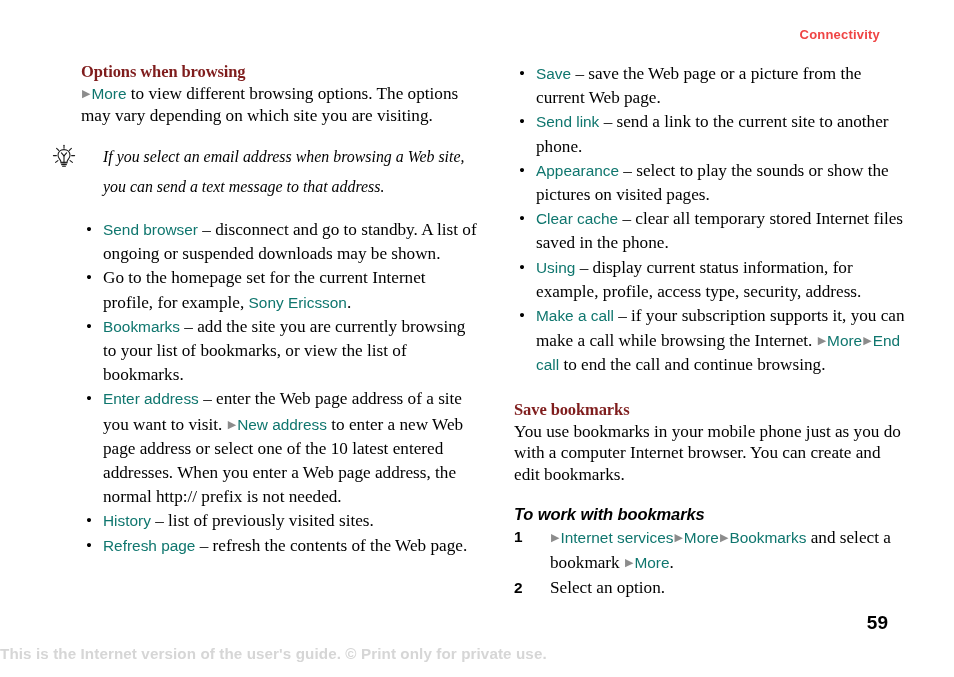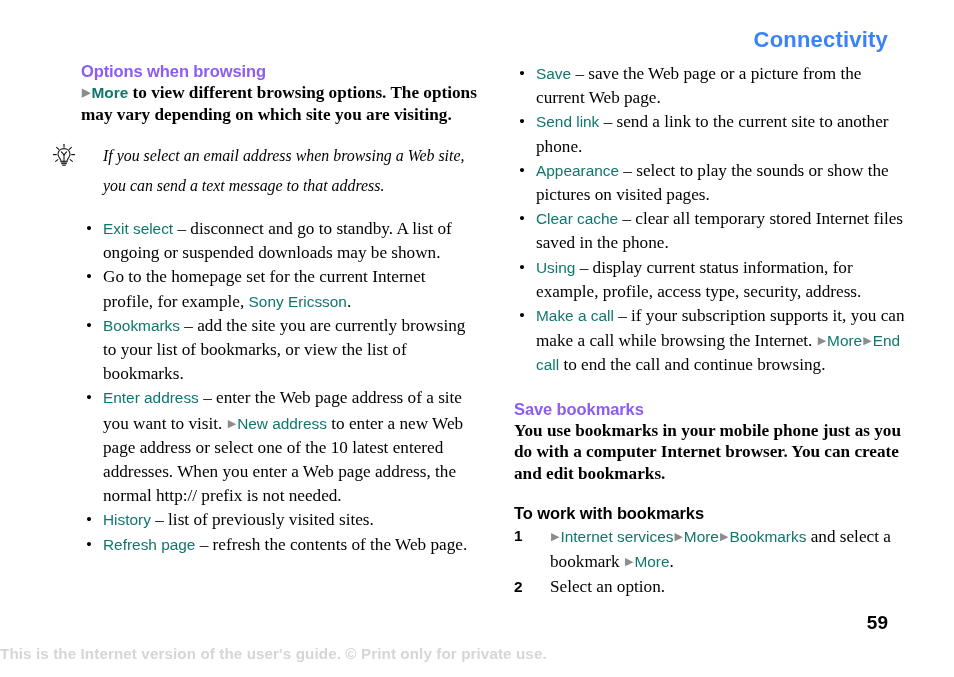--- a/index.html
+++ b/index.html
@@ -14,60 +14,60 @@
     overflow: hidden;
     font-family: "Liberation Serif", serif;
     color: #000000;
     -webkit-font-smoothing: antialiased;
   }
 
   
   .running-head {
     position: absolute;
     top: 27px;
-    right: 66px;
-    font-family: "Liberation Sans", sans-serif;
-    font-weight: bold;
-    font-size: 22px;
-    color: #3b82f6;
+    right: 74px;
+    font-family: "Liberation Sans", sans-serif;
+    font-weight: bold;
+    font-size: 13px;
+    color: #ef4444;
     letter-spacing: .2px;
   }
 
   
   .col {
     position: absolute;
     top: 62px;
   }
   .col-left  { left: 81px;  width: 396px; }
   .col-right { left: 514px; width: 396px; }
 
   
   h2.section-title {
-    font-family: Liberation Sans, sans-serif;
+    font-family: Liberation Serif, serif;
     font-weight: bold;
     font-size: 16.5px;
-    color: #8b5cf6;
+    color: #7f1d1d;
     margin: 0 0 1px 0;
     letter-spacing: -.1px;
   }
   h3.proc-title {
     font-family: "Liberation Sans", sans-serif;
     font-weight: bold;
+    font-style: italic;
     font-size: 16.5px;
     color: #000;
     margin: 0 0 1px 0;
     letter-spacing: -.1px;
   }
 
   
   p.body {
     margin: 0;
     font-size: 17.2px;
     line-height: 21.5px;
-    font-weight: bold;
   }
   .spacer-16 { height: 16px; }
   .spacer-20 { height: 20px; }
   .spacer-22 { height: 22px; }
 
   
   .ui {
     font-family: "Liberation Sans", sans-serif;
     color: #0f766e;
     font-size: 15.4px;
@@ -200,21 +200,21 @@
     </span>
     <span class="tip-text">If you select an email address when browsing a Web site, you can send a text message to that address.</span>
   </div>
 
   <div class="spacer-16"></div>
 
 
   <ul class="bullets">
 
     <li>
-      <span class="dot">•</span><span class="ui">Exit select</span><span> – disconnect and go to standby. A list of ongoing or suspended downloads may be shown.</span>
+      <span class="dot">•</span><span class="ui">Send browser</span><span> – disconnect and go to standby. A list of ongoing or suspended downloads may be shown.</span>
     </li>
 
     <li>
       <span class="dot">•</span><span>Go to the homepage set for the current Internet profile, for example, </span><span class="ui">Sony Ericsson</span><span>.</span>
     </li>
 
     <li>
       <span class="dot">•</span><span class="ui">Bookmarks</span><span> – add the site you are currently browsing to your list of bookmarks, or view the list of bookmarks.</span>
     </li>
 

